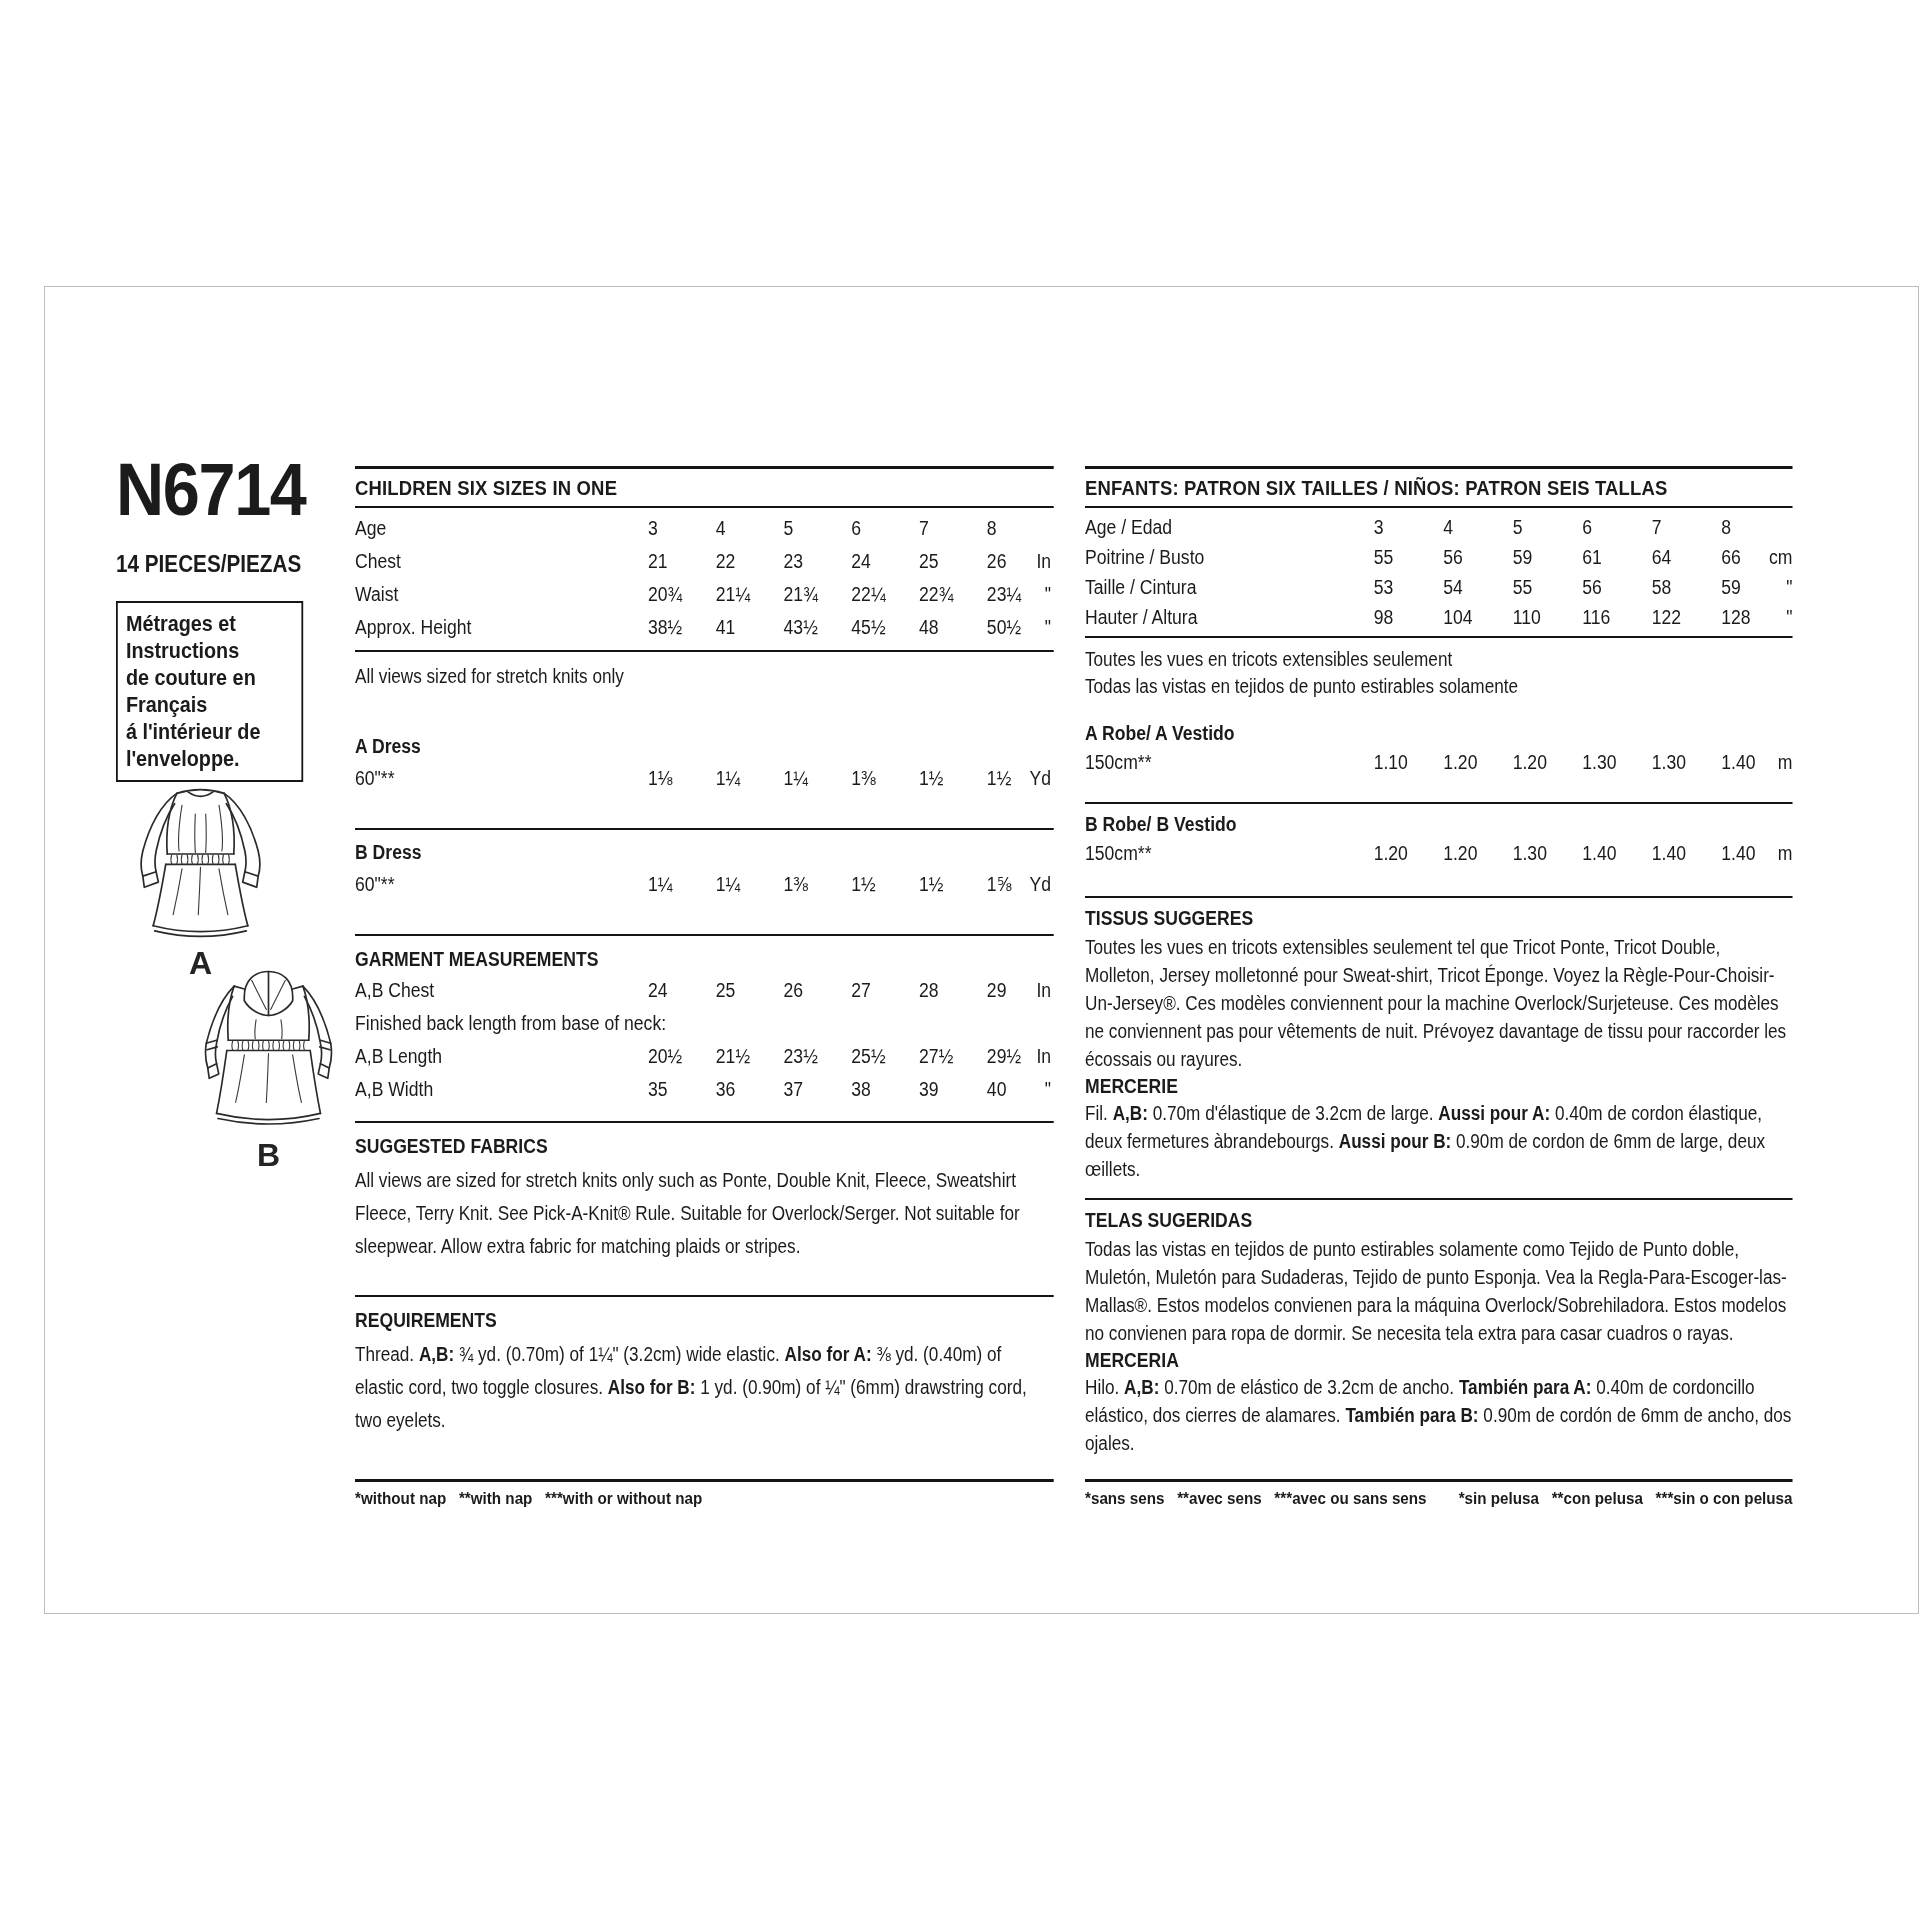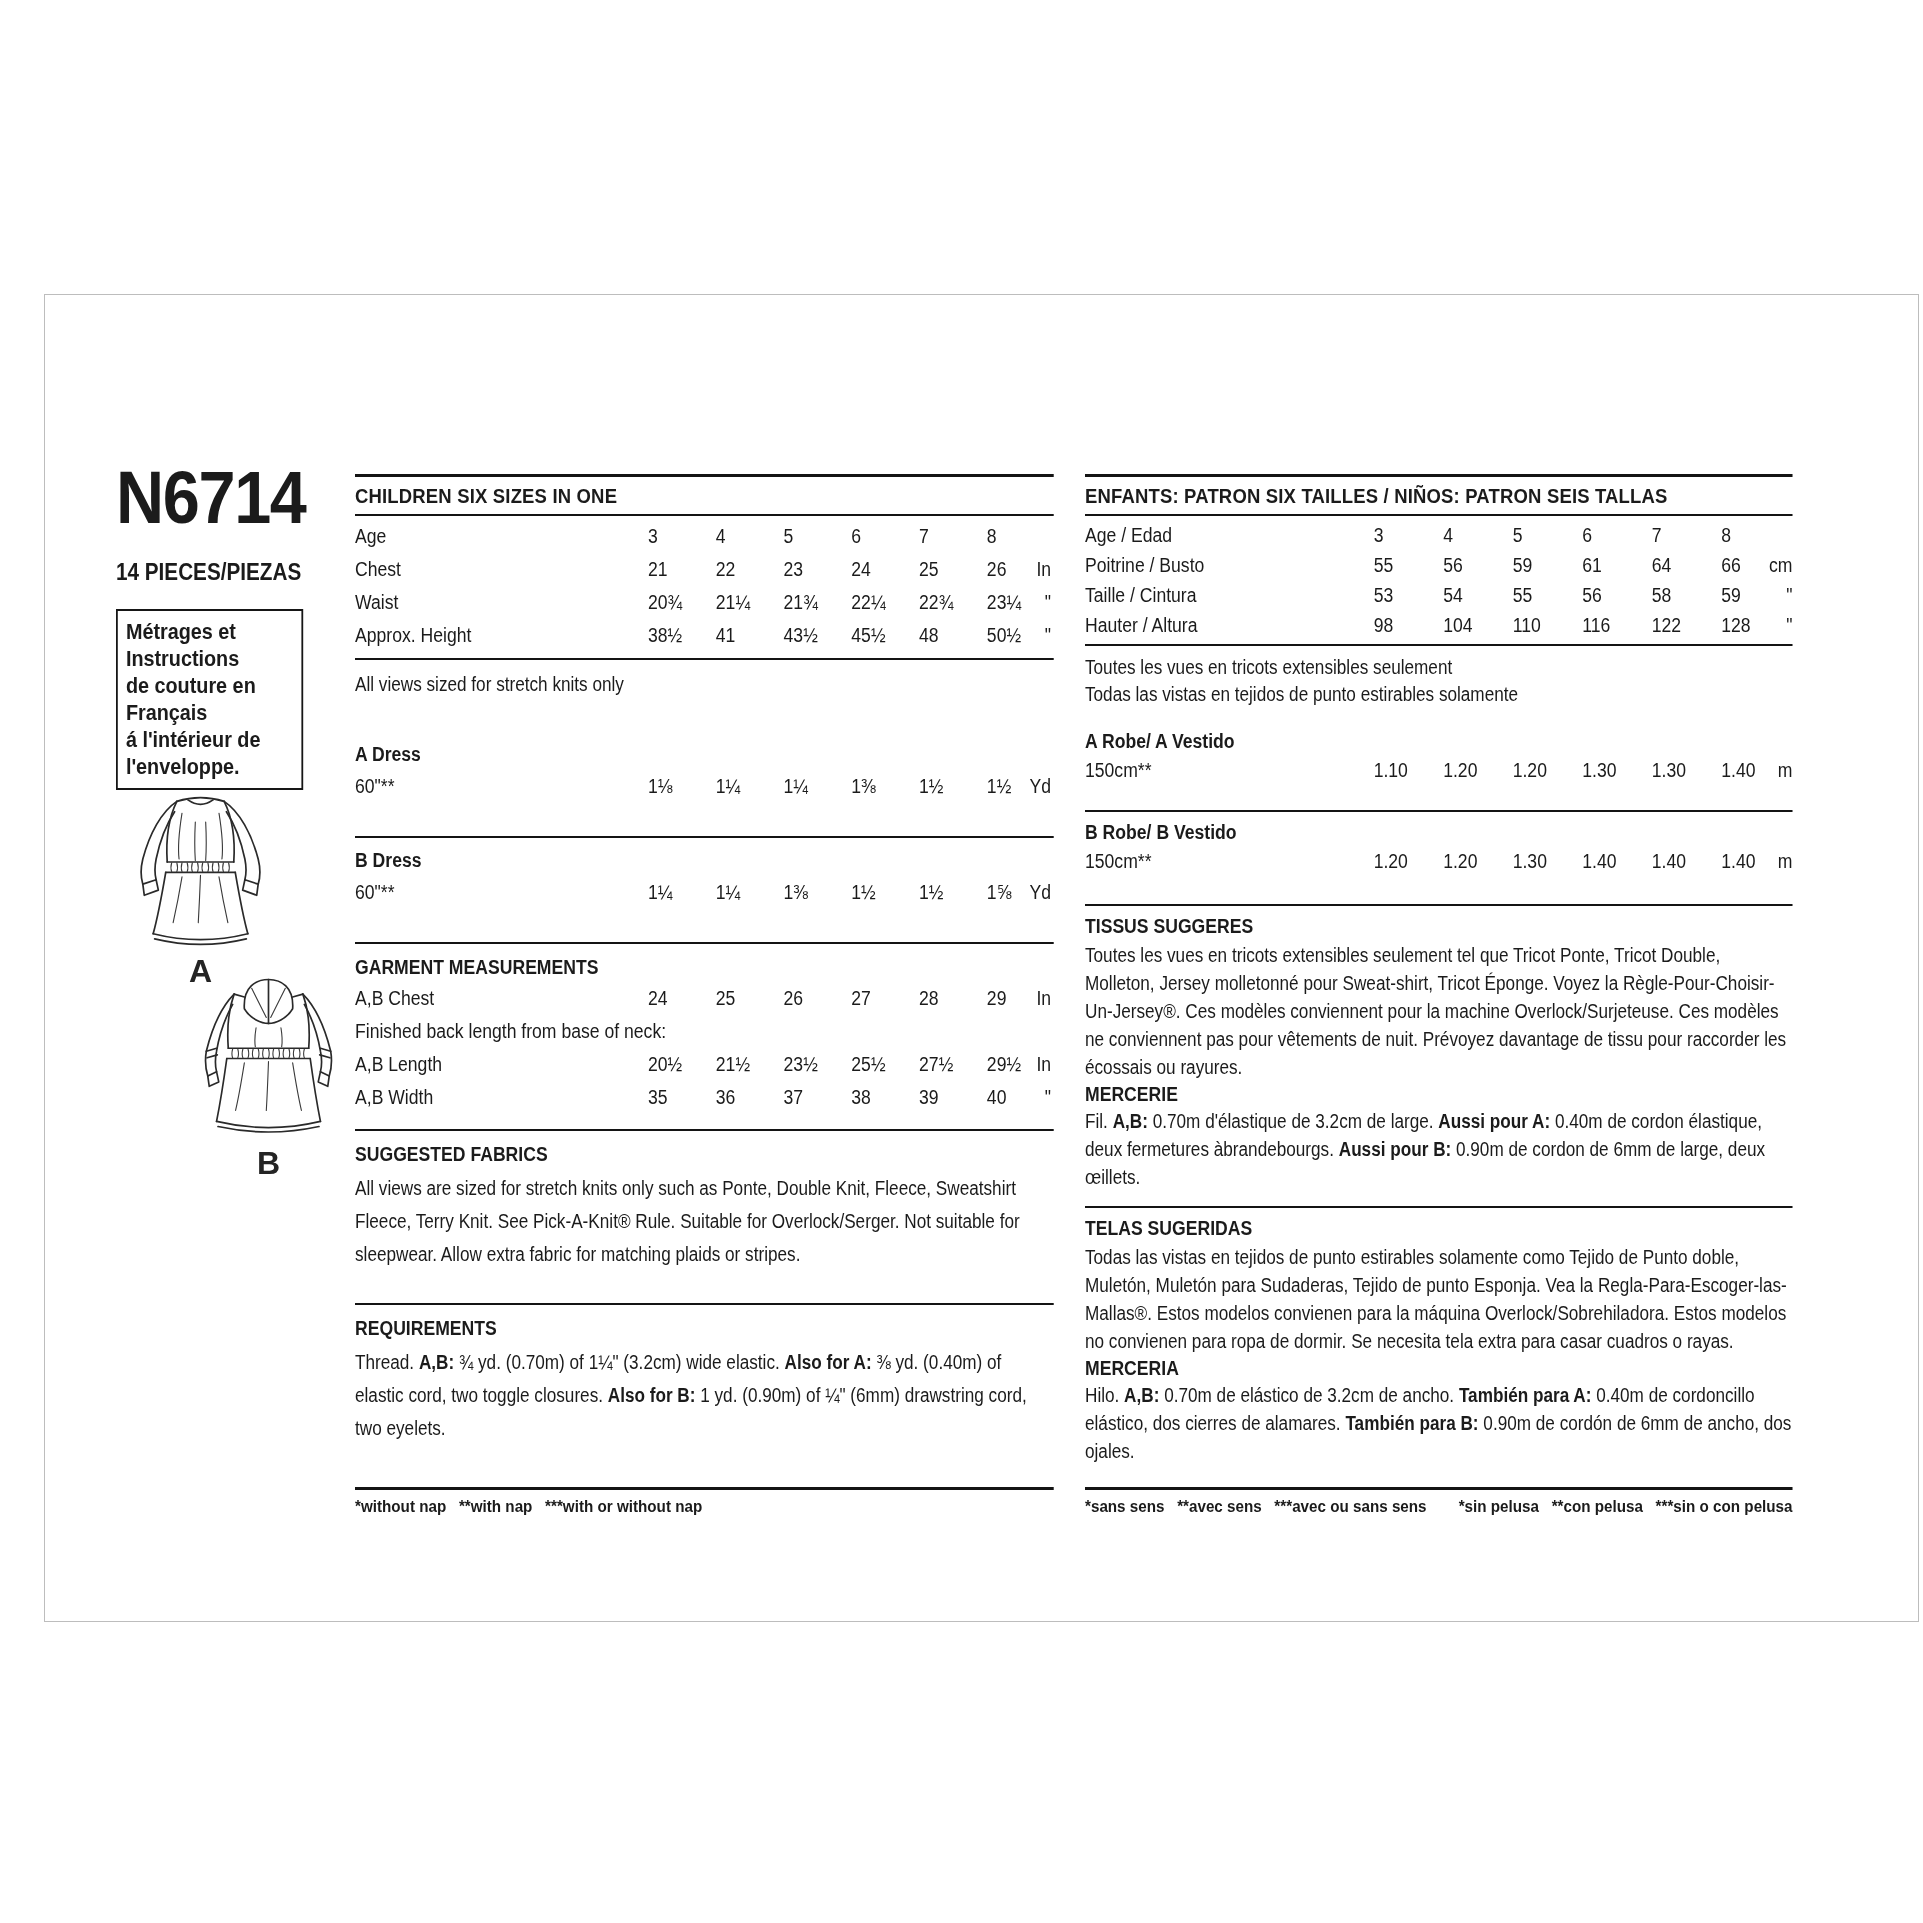--- a/index.html
+++ b/index.html
@@ -1,17 +1,17 @@
 <!DOCTYPE html>
 <html style="font-size:12px"><head>
 <meta charset="utf-8">
 <style>
   html,body{margin:0;padding:0;background:#ffffff;}
   body{width:1924px;height:1924px;position:relative;font-family:"Liberation Sans","DejaVu Sans",sans-serif;color:#1b1b1b;}
-  .page{position:absolute;left:44px;top:286px;width:1873px;height:1326px;border:1.5px solid #bdbdbd;background:#fff;margin-top:8px;}
+  .page{position:absolute;left:44px;top:286px;width:1873px;height:1326px;border:1.5px solid #bdbdbd;background:#fff;}
 
   
   .brand{position:absolute;left:71px;top:165px;width:286px;transform:scaleX(.9);transform-origin:0 0;}
   .pattern-number{font-size:74px;font-weight:bold;letter-spacing:-1.5px;line-height:75px;}
   .pieces{font-size:23px;font-weight:bold;margin-top:24px;letter-spacing:0;}
   .french-box{margin-top:22.5px;border:2.3px solid #161616;padding:7.5px 9px;width:186px;font-size:22px;font-weight:bold;line-height:27px;white-space:pre-line;}
 
   
   .fig{position:absolute;text-align:center;}
   .fig svg{display:block;}

